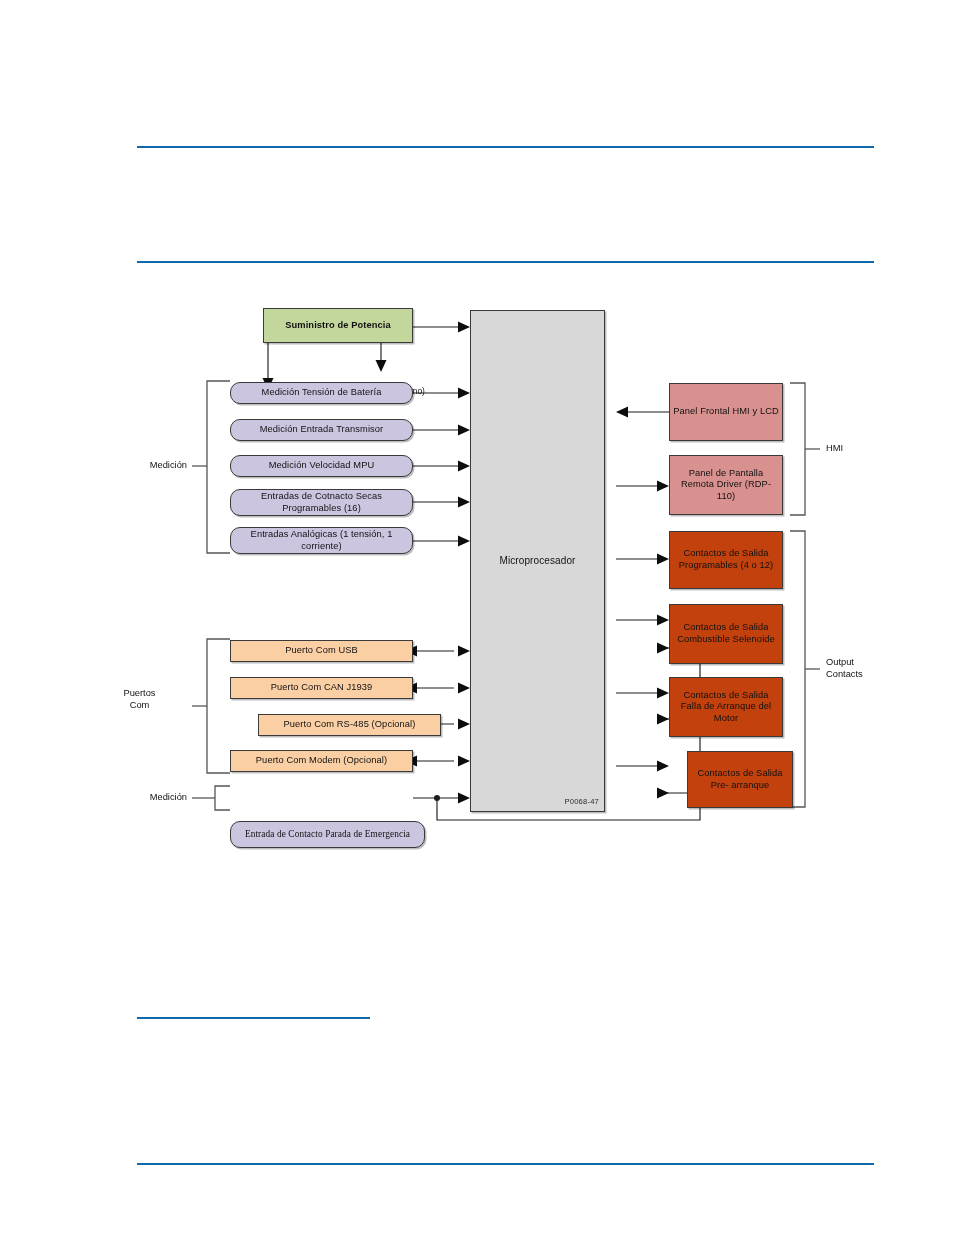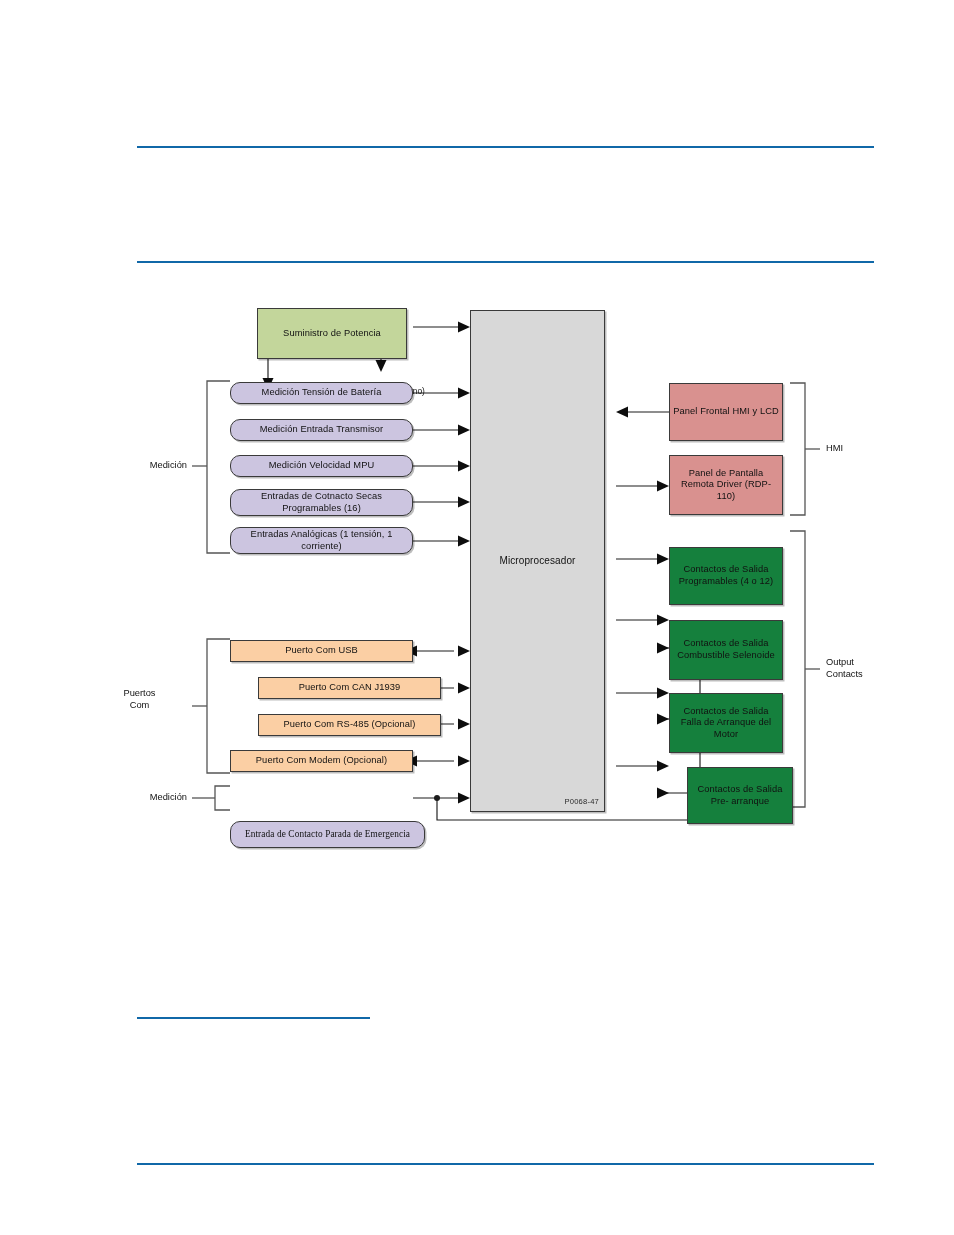--- a/index.html
+++ b/index.html
@@ -50,21 +50,21 @@
     line-height: 11.6px;
     letter-spacing: .1px;
     color: #111;
     padding: 1px 3px;
     box-shadow: 1.5px 1.5px 0 rgba(0,0,0,.26);
   }
   .blk-green  { background: #c3d69b; }
   .blk-purple { background: #ccc5e0; border-radius: 10px; }
   .blk-orange { background: #fbcfa4; }
   .blk-red    { background: #d9918f; }
-  .blk-blue   { background: #15803d; margin-top: 16px; }
+  .blk-blue   { background: #c2410c; }
   .blk-gray   {
     background: #d8d8d8;
     align-items: center;
     justify-content: center;
     font-size: 10px;
   }
 
   .mpu-code {
     position: absolute;
     right: 5px;
@@ -196,21 +196,21 @@
     <polyline class="brk" points="230,786 215,786 215,810 230,810"></polyline>
     <line class="brk" x1="215" y1="798" x2="192" y2="798"></line>
 
     <polyline class="brk" points="790,383 805,383 805,515 790,515"></polyline>
     <line class="brk" x1="805" y1="449" x2="820" y2="449"></line>
 
     <polyline class="brk" points="790,531 805,531 805,807 790,807"></polyline>
     <line class="brk" x1="805" y1="669" x2="820" y2="669"></line>
   </svg>
 
-  <div class="blk blk-green" style="left:257px; top:308px; width:150px; height:51px;">
+  <div class="blk blk-green" style="left:263px; top:308px; width:150px; height:35px;font-weight:bold;">
     <span>Suministro de
 Potencia</span>
   </div>
 
   <div class="cap cap-small" style="left:330px; top:386px; width:120px; text-align:center;">(Al circuito interno)</div>
 
   <div class="blk blk-purple" style="left:230px; top:382px; width:183px; height:22px;">
     <span>Medición Tensión de Batería</span>
   </div>
 
@@ -229,21 +229,21 @@
 
   <div class="blk blk-purple" style="left:230px; top:527px; width:183px; height:27px;">
     <span>Entradas Analógicas (1 tensión, 1
 corriente)</span>
   </div>
 
   <div class="blk blk-orange" style="left:230px; top:640px; width:183px; height:22px;">
     <span>Puerto Com USB</span>
   </div>
 
-  <div class="blk blk-orange" style="left:230px; top:677px; width:183px; height:22px;margin-left:28px;">
+  <div class="blk blk-orange" style="left:230px; top:677px; width:183px; height:22px;">
     <span>Puerto Com CAN J1939</span>
   </div>
 
   <div class="blk blk-orange" style="left:230px; top:714px; width:183px; height:22px;margin-left:28px;">
     <span>Puerto Com RS-485  (Opcional)</span>
   </div>
 
   <div class="blk blk-orange" style="left:230px; top:750px; width:183px; height:22px;">
     <span>Puerto Com Modem (Opcional)</span>
   </div>

